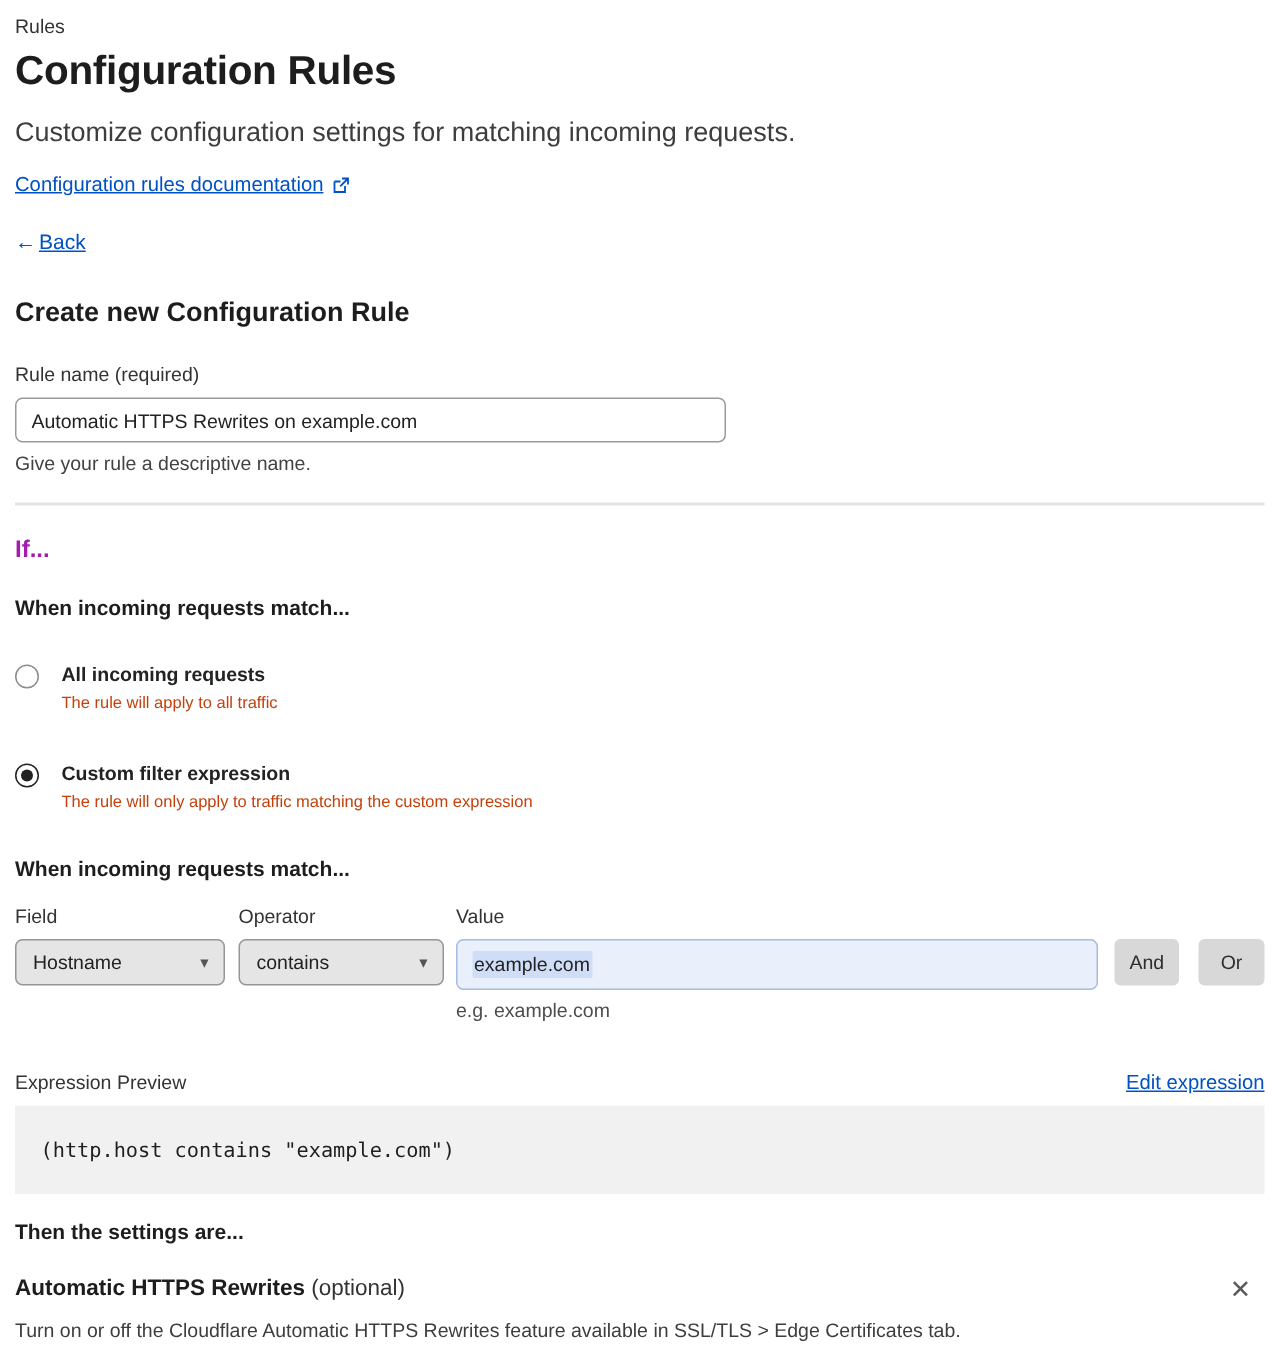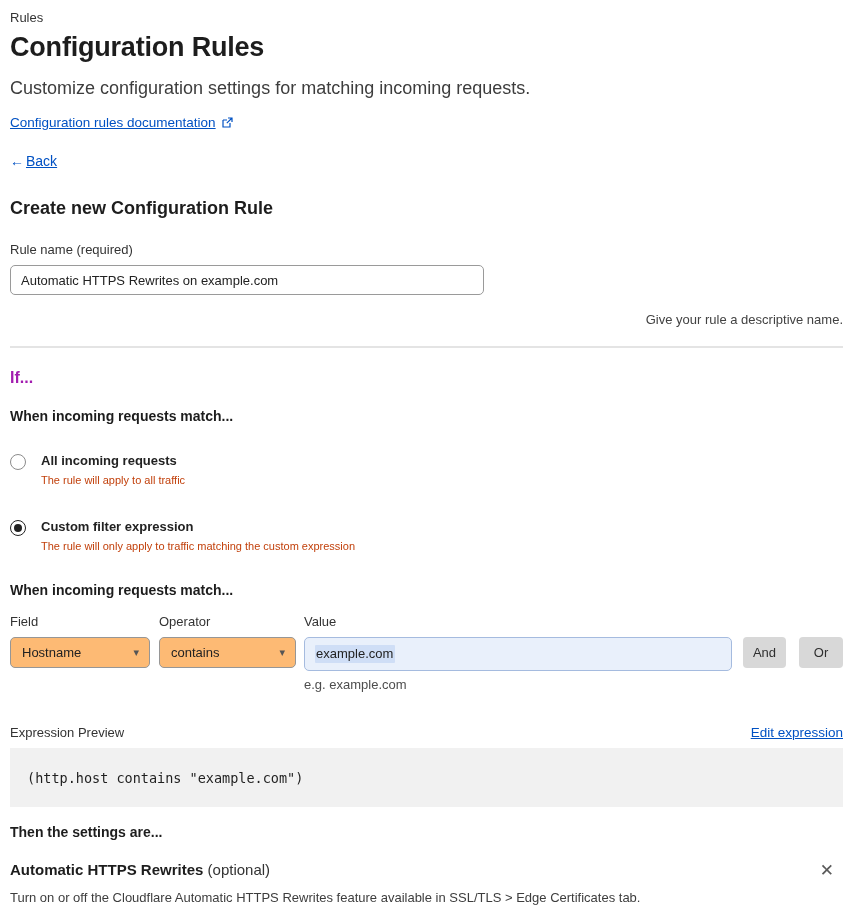--- a/index.html
+++ b/index.html
@@ -7,53 +7,53 @@
   body { font-family: "Liberation Sans", sans-serif; color: #1f1f1f; }
   .container { width: 852px; height: 906px; padding: 8px 9px 0 10px; overflow: hidden; }
 
   .breadcrumb { font-size: 13px; color: #333; margin-top: 2px; }
   .page-title { font-size: 27px; font-weight: 700; letter-spacing: -0.2px; margin-top: 7px; color: #1d1d1d; }
   .page-desc { font-size: 18px; color: #3d3d3d; margin-top: 15px; }
 
   a.link { color: #0051c3; text-decoration: none; cursor: pointer; }
   a.link .u { text-decoration: underline; }
 
-  .doc-link-row { margin-top: 16px; font-size: 13.5px; display: flex; align-items: center; gap: 5px; }
+  .doc-link-row { margin-top: 16px; font-size: 13.5px; display: flex; align-items: flex-end; gap: 5px; }
   .ext-icon { display: inline-block; width: 12px; height: 12px; }
   .back-row { margin-top: 23px; font-size: 14px; }
   .back-row .arrow { text-decoration: none; margin-right: 2px; }
 
   .section-title { font-size: 18px; font-weight: 700; margin-top: 29px; color: #1d1d1d; }
 
   .field-label { font-size: 13px; color: #333; margin-top: 23px; }
   .rule-name-input { margin-top: 8px; width: 474px; height: 30px; border: 1px solid #9a9a9a;
     border-radius: 5px; padding: 0 10px; font-size: 13px; color: #222;
     font-family: "Liberation Sans", sans-serif; background: #fff; }
-  .help-text { font-size: 13px; color: #424242; margin-top: 17px; text-align: right; }
+  .help-text { font-size: 13px; color: #424242; margin-top: 6px; }
 
   .divider { height: 2px; background: #e4e4e4; margin-top: 19px; width: 833px; }
 
   .if-heading { font-size: 16px; font-weight: 700; margin-top: 21px; color: #a21caf; }
   .match-heading { font-size: 14px; font-weight: 700; margin-top: 21px; color: #1d1d1d; }
 
   .radio-option { display: flex; align-items: flex-start; gap: 15px; margin-top: 29px; cursor: pointer; }
   .radio-option + .radio-option { margin-top: 33px; }
   .radio { width: 16px; height: 16px; border: 1.5px solid #8c8c8c; border-radius: 50%;
     flex: 0 0 16px; margin-top: 1px; position: relative; background: #fff; }
   .radio.checked { border-color: #222; }
   .radio.checked::after { content: ""; position: absolute; left: 50%; top: 50%;
     width: 8px; height: 8px; background: #222; border-radius: 50%; transform: translate(-50%,-50%); }
   .radio-label { font-size: 13px; font-weight: 700; color: #222; }
   .radio-desc { font-size: 11px; color: #c2410c; margin-top: 6px; }
 
   .builder-heading { font-size: 14px; font-weight: 700; margin-top: 30px; color: #1d1d1d; }
   .builder-row { display: flex; align-items: flex-start; margin-top: 16px; }
   .col-label { font-size: 13px; color: #333; height: 15px; }
   .control { margin-top: 8px; height: 31px; border: 1px solid #969696; border-radius: 5px;
-    background: #fdba74; display: flex; align-items: center; font-size: 13px; color: #222; }
+    background: #e5e5e5; display: flex; align-items: center; font-size: 13px; color: #222; }
   .select { justify-content: space-between; padding: 0 10px 0 11px; cursor: pointer; }
   .caret { color: #555; font-size: 11px; }
   .col-field { width: 140px; }
   .col-operator { width: 137px; margin-left: 9px; }
   .col-value { flex: 1; margin-left: 8px; }
   .value-input { background: #e9f0fb; border-color: #a5bbdf; padding: 16px 10px; cursor: text; }
   .value-input .selection { background: #cfdef6; padding: 1px 2px 2px 1px; border-radius: 1px; }
   .conn-btn { margin-top: 23px; height: 31px; border: none; border-radius: 4px; background: #d8d8d8;
     color: #2e2e2e; font-size: 13px; font-family: "Liberation Sans", sans-serif; cursor: pointer; }
   .and-btn { width: 43px; margin-left: 11px; }

